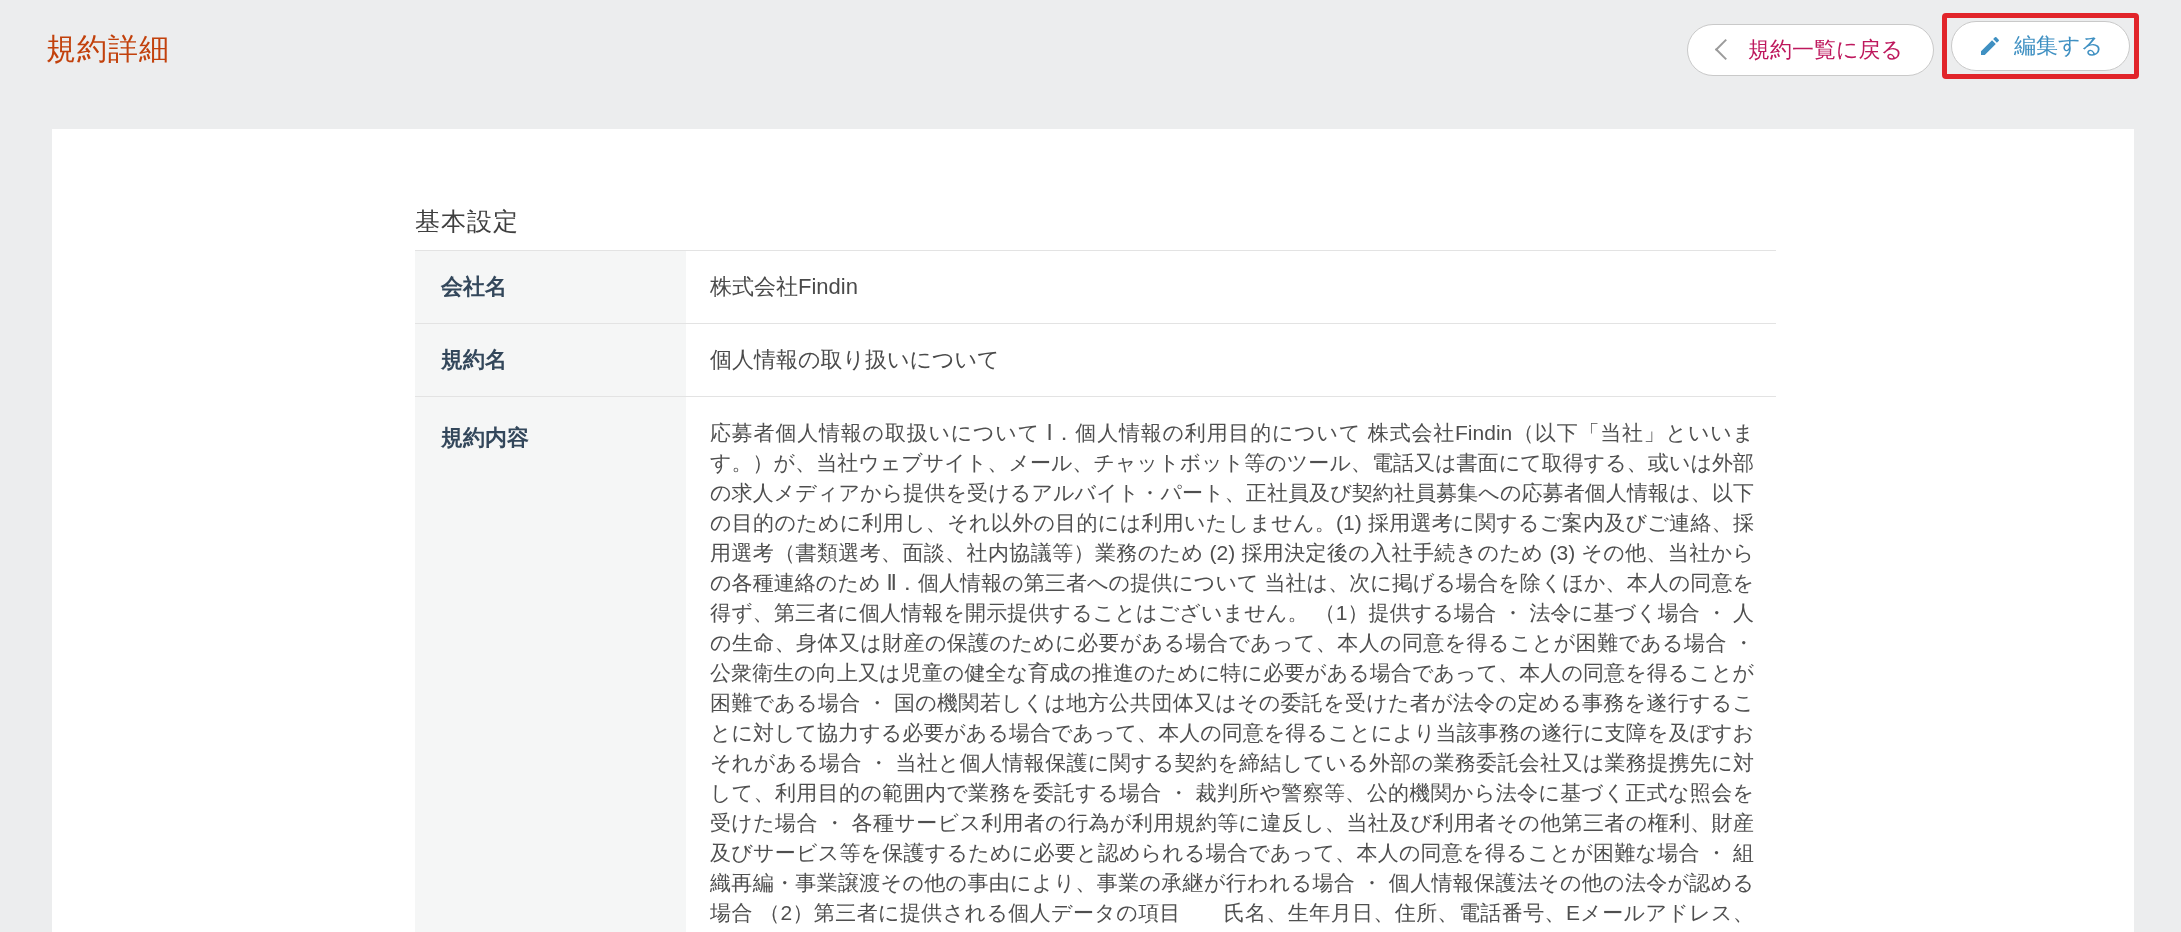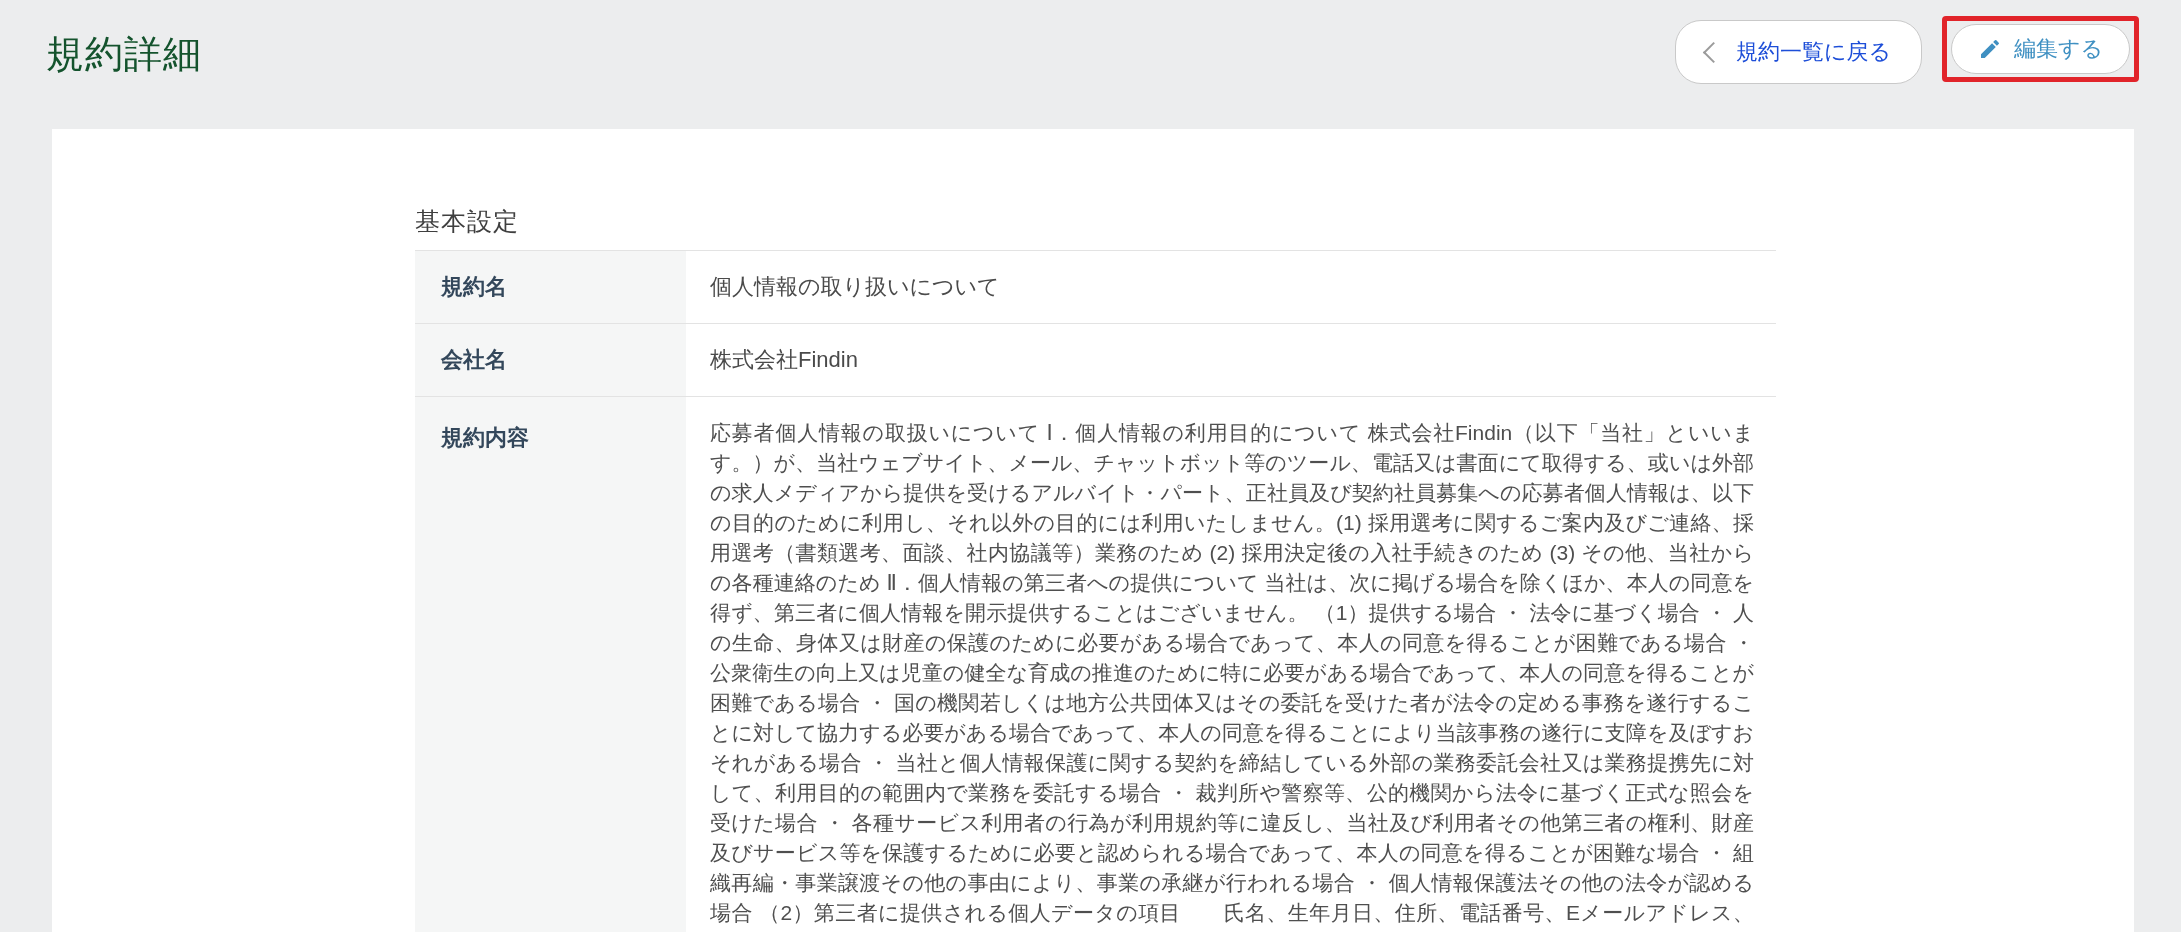--- a/index.html
+++ b/index.html
@@ -14,61 +14,60 @@
 
   
   .page-header {
     position: absolute;
     top: 0; left: 0; right: 0;
     height: 95px;
   }
   .page-title {
     position: absolute;
     left: 46px; top: 29px;
-    font-size: 38px;
+    font-size: 30px;
     font-weight: 400;
-    color: #14532d;
+    color: #c2410c;
     letter-spacing: 1px;
   }
   .header-actions {
     position: absolute;
     top: 13px; right: 42px;
     display: flex;
     align-items: center;
     gap: 8px;
   }
   .btn {
     display: flex;
     align-items: center;
     gap: 13px;
-    height: 64px;
+    height: 52px;
     padding: 0 30px;
     background: #ffffff;
     border: 1px solid #c9c9c9;
     border-radius: 26px;
     font-size: 22px;
     font-family: inherit;
-    color: #1d4ed8;
+    color: #be185d;
     cursor: pointer;
     white-space: nowrap;
   }
   .btn-back { margin-top: 7px; }
   .chevron-left {
     width: 15px; height: 15px;
     border-left: 2px solid #9b9b9b;
     border-bottom: 2px solid #9b9b9b;
     transform: rotate(45deg);
     margin-right: 2px;
   }
   .edit-highlight {
     border: 5px solid #e1242a;
     border-radius: 4px;
     padding: 3px 4px;
     background: transparent;
-    margin-left: 12px;
   }
   .btn-edit {
     height: 50px;
     padding: 0 26px;
     color: #3f90c2;
     gap: 12px;
   }
   .pencil-svg { width: 24px; height: 24px; display: block; }
 
   
@@ -151,27 +150,27 @@
       </button>
     </div>
   </div>
 </div>
 
 <main class="card">
   <h2 class="section-title">基本設定</h2>
 
   <div class="settings-table">
     <div class="row bordered">
-      <div class="cell-label">規約名</div>
-      <div class="cell-value">個人情報の取り扱いについて</div>
+      <div class="cell-label">会社名</div>
+      <div class="cell-value">株式会社Findin</div>
     </div>
 
     <div class="row bordered">
-      <div class="cell-label">会社名</div>
-      <div class="cell-value">株式会社Findin</div>
+      <div class="cell-label">規約名</div>
+      <div class="cell-value">個人情報の取り扱いについて</div>
     </div>
 
     <div class="row row-tall">
       <div class="cell-label">規約内容</div>
       <div class="cell-value">応募者個人情報の取扱いについて Ⅰ．個人情報の利用目的について 株式会社Findin（以下「当社」といいます。）が、当社ウェブサイト、メール、チャットボット等のツール、電話又は書面にて取得する、或いは外部の求人メディアから提供を受けるアルバイト・パート、正社員及び契約社員募集への応募者個人情報は、以下の目的のために利用し、それ以外の目的には利用いたしません。(1) 採用選考に関するご案内及びご連絡、採用選考（書類選考、面談、社内協議等）業務のため (2) 採用決定後の入社手続きのため (3) その他、当社からの各種連絡のため Ⅱ．個人情報の第三者への提供について 当社は、次に掲げる場合を除くほか、本人の同意を得ず、第三者に個人情報を開示提供することはございません。 （1）提供する場合 ・ 法令に基づく場合 ・ 人の生命、身体又は財産の保護のために必要がある場合であって、本人の同意を得ることが困難である場合 ・ 公衆衛生の向上又は児童の健全な育成の推進のために特に必要がある場合であって、本人の同意を得ることが困難である場合 ・ 国の機関若しくは地方公共団体又はその委託を受けた者が法令の定める事務を遂行することに対して協力する必要がある場合であって、本人の同意を得ることにより当該事務の遂行に支障を及ぼすおそれがある場合 ・ 当社と個人情報保護に関する契約を締結している外部の業務委託会社又は業務提携先に対して、利用目的の範囲内で業務を委託する場合 ・ 裁判所や警察等、公的機関から法令に基づく正式な照会を受けた場合 ・ 各種サービス利用者の行為が利用規約等に違反し、当社及び利用者その他第三者の権利、財産及びサービス等を保護するために必要と認められる場合であって、本人の同意を得ることが困難な場合 ・ 組織再編・事業譲渡その他の事由により、事業の承継が行われる場合 ・ 個人情報保護法その他の法令が認める場合 （2）第三者に提供される個人データの項目　　氏名、生年月日、住所、電話番号、Eメールアドレス、性別、職務経歴、資格等、応募時に当社がお預かりする応募者者の個人情報のうち提供が必要なもの （3）第三者への提供の方法　　紙、電子データの伝送、外部記録媒体の形式での交付、サーバーへのアクセスのいず</div>
     </div>
   </div>
 </main>
 
 </body></html>

